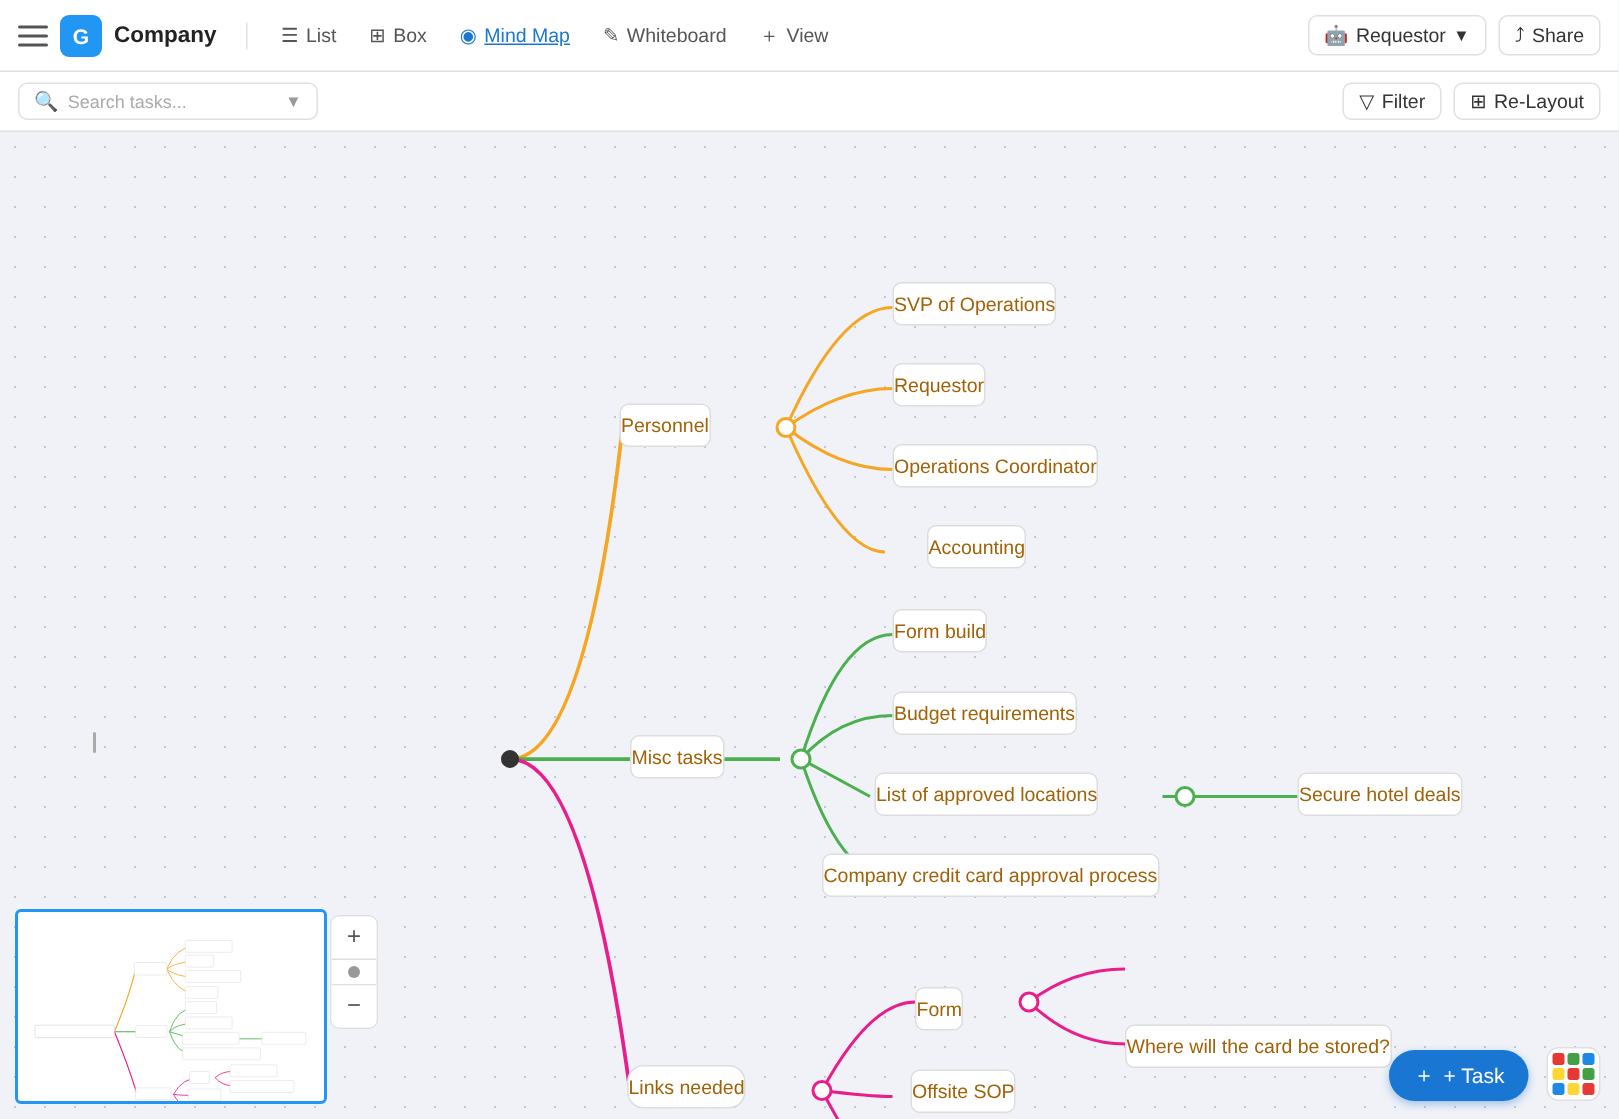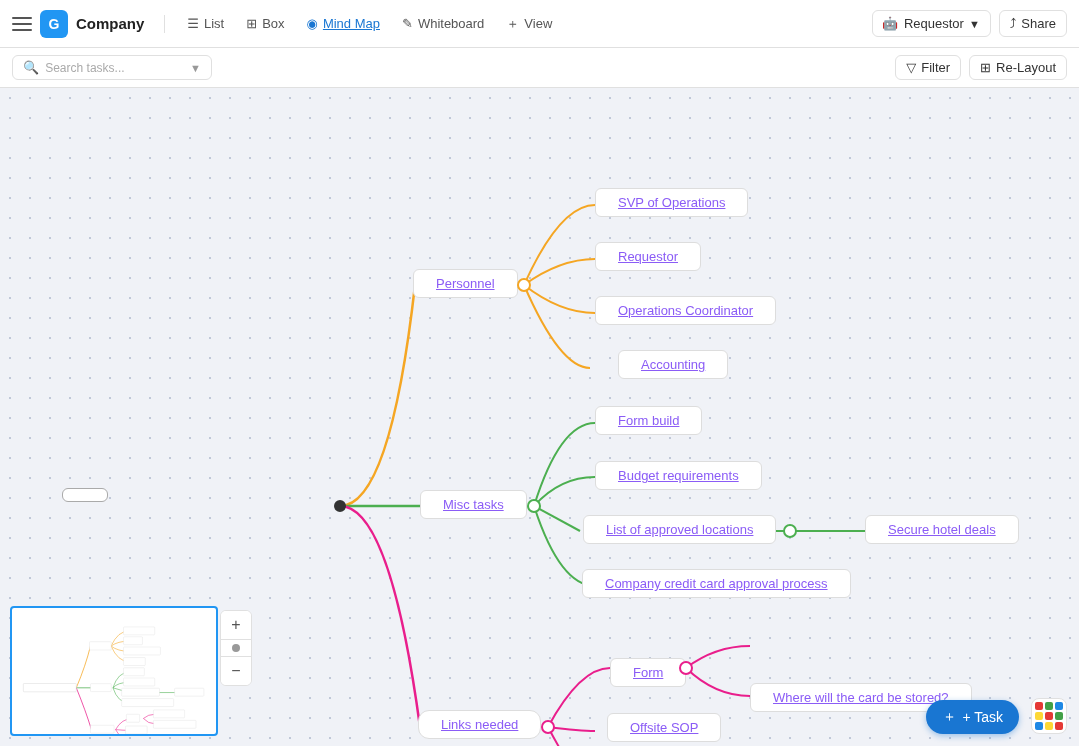--- a/index.html
+++ b/index.html
@@ -44,22 +44,22 @@
       background-size: 20px 20px;
       overflow: hidden;
     }
 
     
     #mind-map-svg { position: absolute; top: 0; left: 0; width: 100%; height: 100%; pointer-events: none; }
 
     
     .node {
       position: absolute; background: #fff; border: 1px solid #ddd;
-      border-radius: 6px; padding: 6px 22px; font-size: 13px; color: #8b5cf6;
-      white-space: nowrap; cursor: pointer; text-decoration: underline;
+      border-radius: 6px; padding: 6px 0; font-size: 13px; color: #a16207;
+      white-space: nowrap; cursor: pointer;
     }
 
     
     .connector-dot {
       position: absolute; width: 14px; height: 14px; border-radius: 50%;
       border: 2px solid; transform: translate(-50%, -50%);
     }
     .dot-orange { border-color: #f5a623; background: #fff; }
     .dot-green { border-color: #4caf50; background: #fff; }
     .dot-magenta { border-color: #e91e8c; background: #fff; }
@@ -247,21 +247,21 @@
   </div>
   <div class="node" style="left:583px; top:427px;">
     <span>List of approved locations</span>
   </div>
 
   <div class="connector-dot dot-green" style="left:790px; top:443px;"></div>
   <div class="node" style="left:865px; top:427px;">
     <span>Secure hotel deals</span>
   </div>
 
-  <div class="node" style="left:582px; top:481px;">
+  <div class="node" style="left:548px; top:481px;">
     <span>Company credit card approval process</span>
   </div>
 
   <div class="node" style="left:418px; top:622px;border-radius:11px;">
     <span>Links needed</span>
   </div>
 
   <div class="connector-dot dot-magenta" style="left:548px; top:639px;"></div>
 
   <div class="node" style="left:610px; top:570px;">

